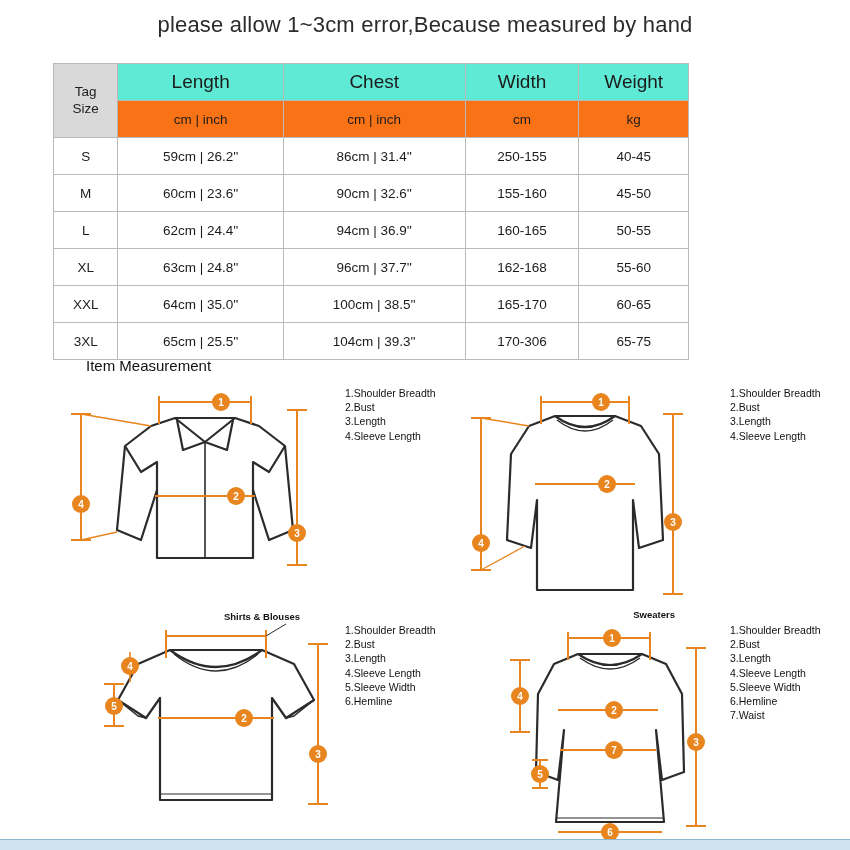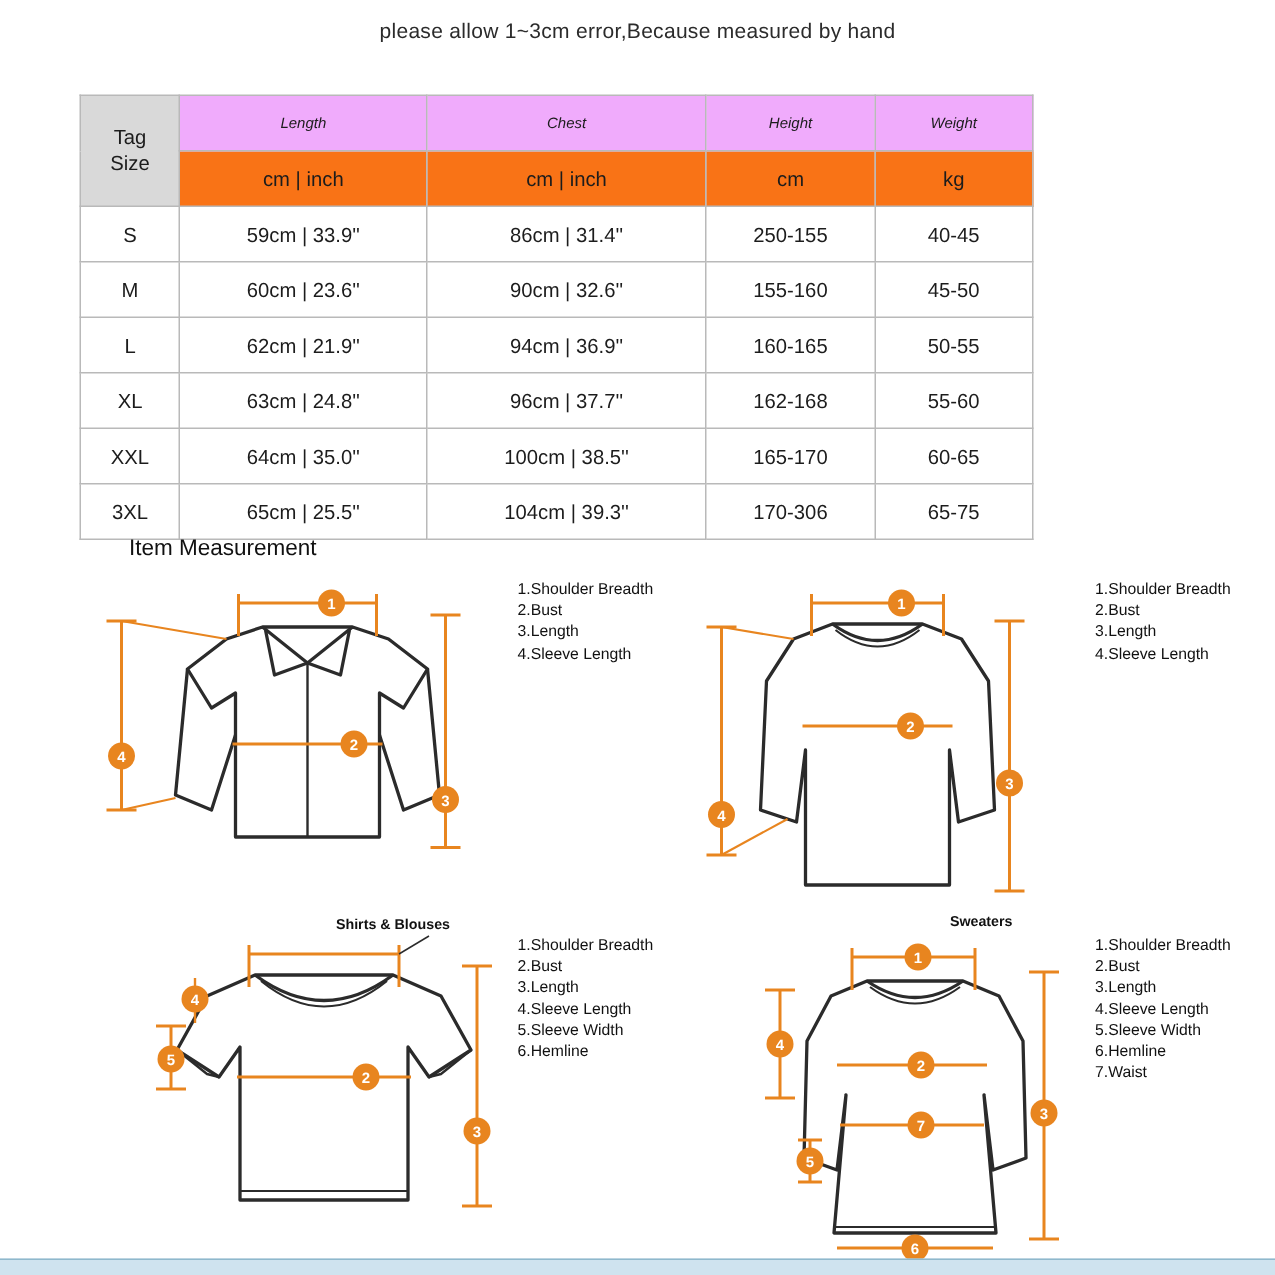--- a/index.html
+++ b/index.html
@@ -18,21 +18,21 @@
     position: relative;
     width: 850px;
     height: 850px;
   }
   .headline {
     position: absolute;
     top: 12px;
     left: 0;
     width: 850px;
     text-align: center;
-    font-size: 14px;
+    font-size: 22px;
     color: #2b2b2b;
     letter-spacing: 0.2px;
     white-space: nowrap;
     overflow: hidden;
   }
   
   table.size-table {
     position: absolute;
     left: 53px;
     top: 63px;
@@ -43,23 +43,22 @@
   }
   table.size-table th,
   table.size-table td {
     border: 1px solid #b9b9b9;
     text-align: center;
     padding: 0;
     font-weight: normal;
     height: 36px;
   }
   .hdr-cell {
-    background: #f0abfc;
-    font-size: 10px;
-    font-style: italic;
+    background: #5eead4;
+    font-size: 19px;
   }
   .tagsize-cell {
     background: #d9d9d9;
     line-height: 1.25;
     font-size: 13.5px;
     width: 78px;
   }
   .unit-row td {
     background: #f97316;
     font-size: 13.5px;
@@ -125,46 +124,46 @@
 
   <table class="size-table">
     <tbody>
         <tr>
       <th class="tagsize-cell" rowspan="2">
         <span>Tag</span><br>
         <span>Size</span>
       </th>
       <th class="hdr-cell col-len">Length</th>
       <th class="hdr-cell col-chest">Chest</th>
-      <th class="hdr-cell col-height">Height</th>
+      <th class="hdr-cell col-height">Width</th>
       <th class="hdr-cell col-weight">Weight</th>
     </tr>
     <tr class="unit-row">
       <td>cm | inch</td>
       <td>cm | inch</td>
       <td>cm</td>
       <td>kg</td>
     </tr>
     <tr class="body-row">
       <td>S</td>
-      <td>59cm | 33.9''</td>
+      <td>59cm | 26.2''</td>
       <td>86cm | 31.4''</td>
       <td>250-155</td>
       <td>40-45</td>
     </tr>
     <tr class="body-row">
       <td>M</td>
       <td>60cm | 23.6''</td>
       <td>90cm | 32.6''</td>
       <td>155-160</td>
       <td>45-50</td>
     </tr>
     <tr class="body-row">
       <td>L</td>
-      <td>62cm | 21.9''</td>
+      <td>62cm | 24.4''</td>
       <td>94cm | 36.9''</td>
       <td>160-165</td>
       <td>50-55</td>
     </tr>
     <tr class="body-row">
       <td>XL</td>
       <td>63cm | 24.8''</td>
       <td>96cm | 37.7''</td>
       <td>162-168</td>
       <td>55-60</td>

